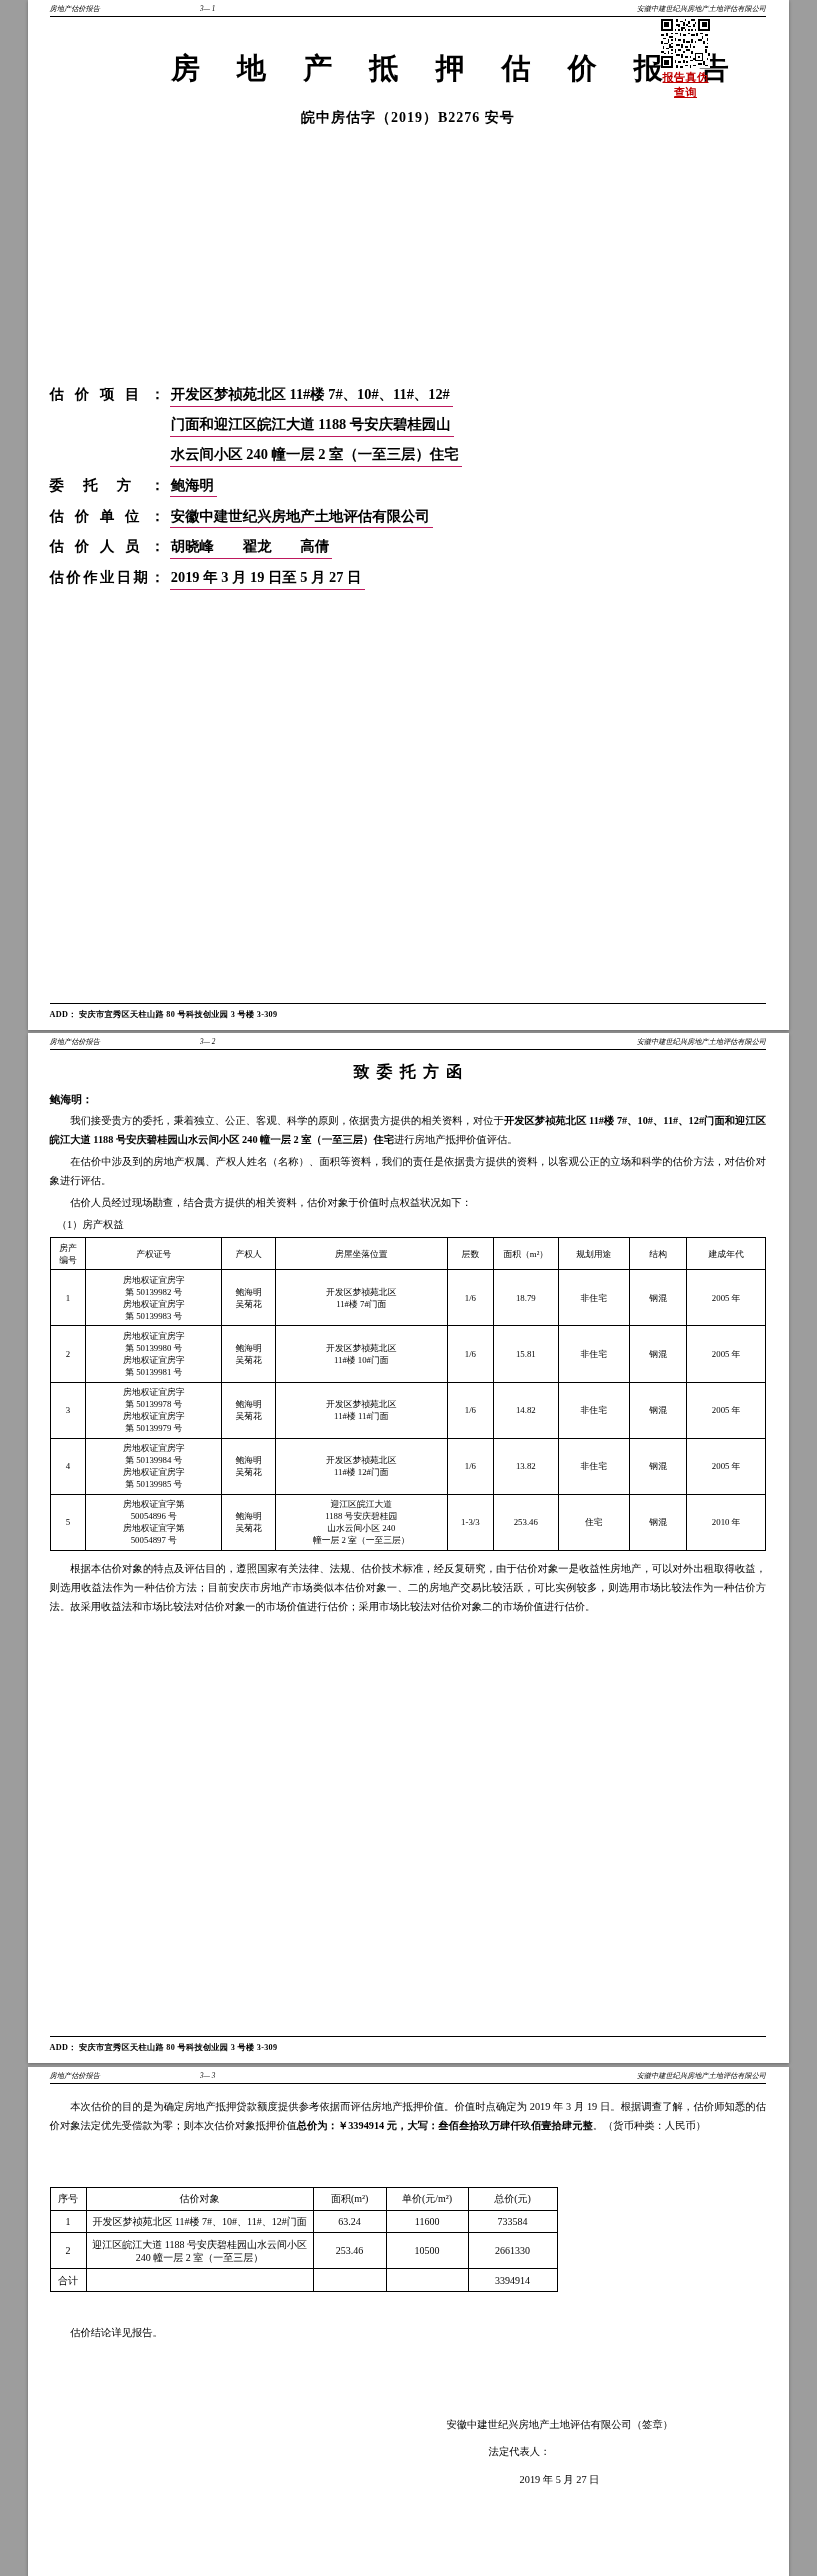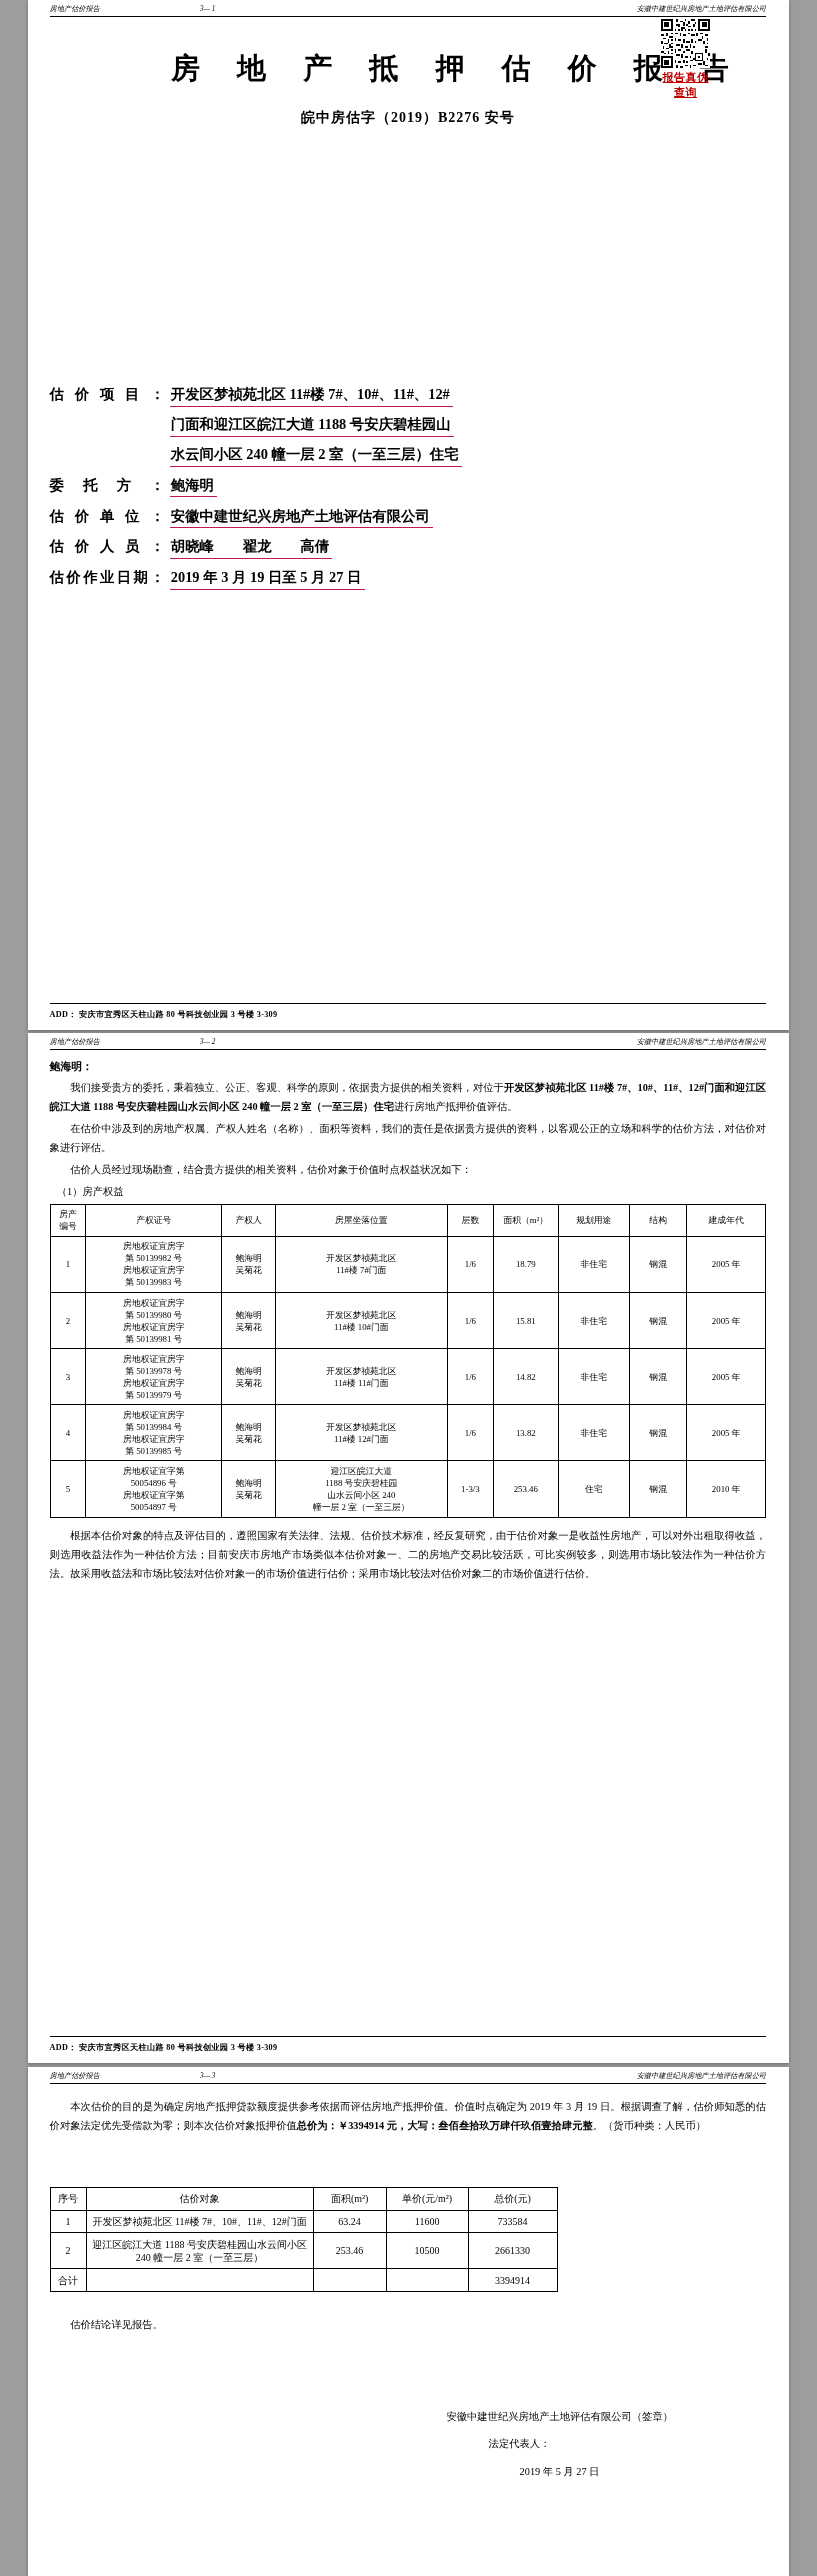--- a/index.html
+++ b/index.html
@@ -61,21 +61,21 @@
   }
   .para4{margin-top:8.2px;}
 
   
   .val-para{margin-top:13.4px;}
   .val-table{width:507px;margin-top:52px;font-size:10px;}
   .val-table td{
     border:0.5px solid #000;text-align:center;vertical-align:middle;
     padding:4.1px 3.1px;line-height:13.4px;
   }
-  .conclusion{margin-top:24px;font-size:10.3px;text-indent:2em;line-height:17.5px;}
+  .conclusion{margin-top:32px;font-size:10.3px;text-indent:2em;line-height:17.5px;}
   .sig-company{margin-top:75px;font-size:10.3px;text-align:right;padding-right:93px;line-height:15.5px;}
   .sig-legal{margin-top:12.4px;font-size:10.3px;padding-left:439px;line-height:15.5px;}
   .sig-date{margin-top:12.4px;font-size:10.3px;padding-left:470px;line-height:15.5px;}
 </style>
 </head>
 <body>
 
 <div class="canvas">
 
   <div class="page" id="page1">
@@ -156,20 +156,21 @@
 
   <div class="page" id="page2">
     <div class="page-inner">
       <div class="running-header">
         <span class="rh-left">房地产估价报告</span>
         <span class="rh-center">3—  2</span>
         <span class="rh-right">安徽中建世纪兴房地产土地评估有限公司</span>
       </div>
       <div class="header-rule"></div>
 
+      <h2 class="letter-title">致委托方函</h2>
       <div class="salutation">鲍海明：</div>
 
       <p class="para"><span>我们接受贵方的委托，秉着独立、公正、客观、科学的原则，依据贵方提供的相关资料，对位于</span><span class="b">开发区梦祯苑北区 11#楼 7#、10#、11#、12#门面和迎江区皖江大道 1188 号安庆碧桂园山水云间小区 240 幢一层 2 室（一至三层）住宅</span><span>进行房地产抵押价值评估。</span></p>
       <p class="para">在估价中涉及到的房地产权属、产权人姓名（名称）、面积等资料，我们的责任是依据贵方提供的资料，以客观公正的立场和科学的估价方法，对估价对象进行评估。</p>
       <p class="para">估价人员经过现场勘查，结合贵方提供的相关资料，估价对象于价值时点权益状况如下：</p>
       <div class="rights-heading">（1）房产权益</div>
 
       <table class="rights-table">
         <colgroup>
           <col style="width:5%">

